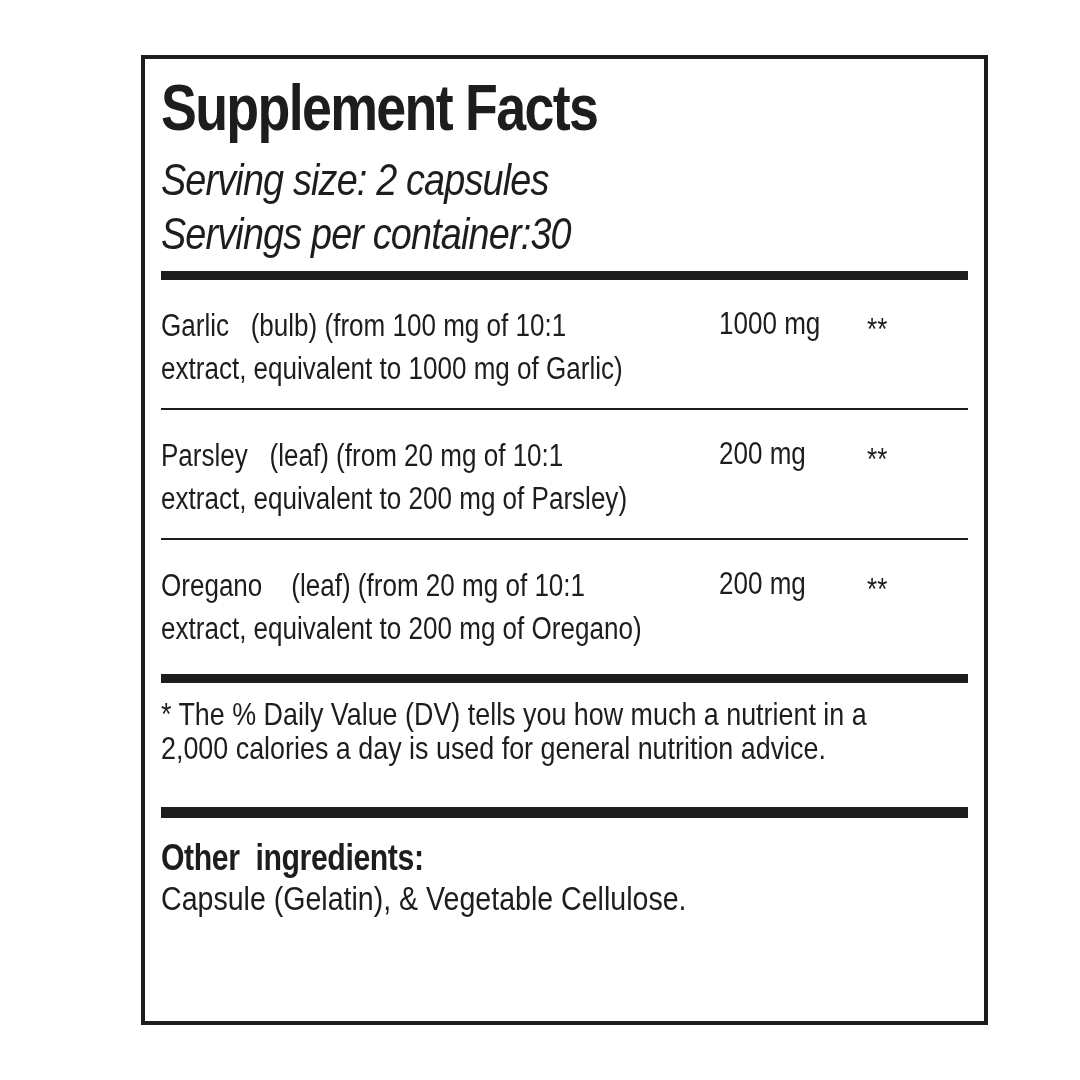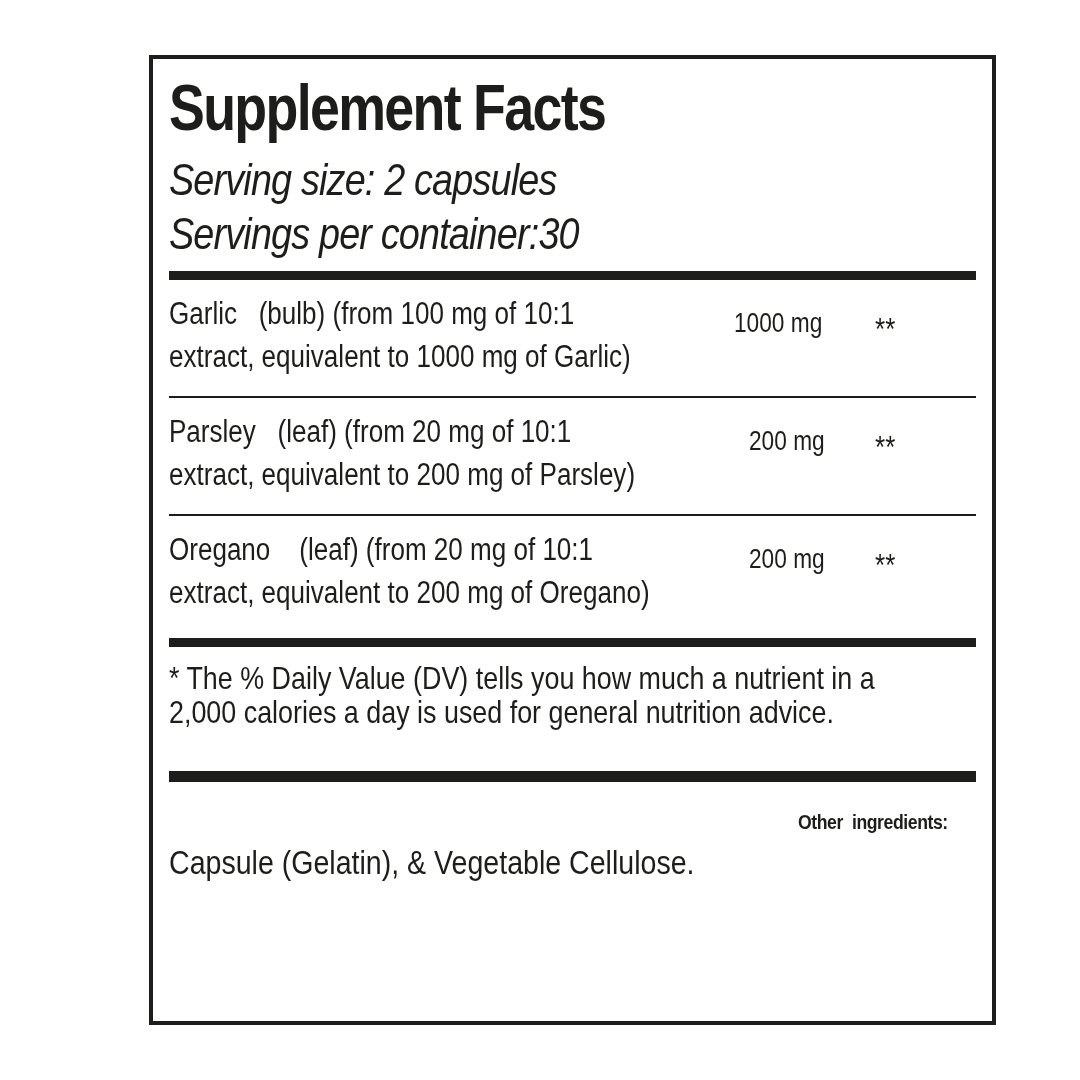--- a/index.html
+++ b/index.html
@@ -6,21 +6,21 @@
     margin: 0;
     padding: 0;
     width: 1080px;
     height: 1080px;
     background: #ffffff;
     font-family: "Liberation Sans", sans-serif;
     color: #1d1d1b;
   }
   .label-box {
     position: absolute;
-    left: 149px;
+    left: 141px;
     top: 55px;
     width: 807px;
     height: 962px;
     border: 4px solid #1d1d1b;
     background: #ffffff;
     padding: 0 16px;
     box-sizing: content-box;
     overflow: hidden;
   }
   
@@ -48,34 +48,34 @@
     height: 9px;
     background: #1d1d1b;
     border: none;
     margin: 0;
   }
   .bar1 { margin-top: 10px; }
   .bar2 { margin-top: 24px; }
   .bar3 { margin-top: 42px; height: 11px; }
   .row {
     position: relative;
-    padding-top: 12px;
+    padding-top: 24px;
   }
   .row-line {
     font-size: 31px;
     line-height: 43px;
     letter-spacing: 0px;
   }
   .amount {
     position: absolute;
     left: 558px;
     top: 28px;
     width: 112px;
-    text-align: right;
-    font-size: 27px;
+    text-align: left;
+    font-size: 31px;
     line-height: 31px;
   }
   .dv {
     position: absolute;
     left: 706px;
     top: 34px;
     width: 60px;
     text-align: left;
     font-size: 31px;
     line-height: 31px;
@@ -93,25 +93,24 @@
   }
   .footnote-bold {
     font-size: 33px;
     font-weight: bold;
     line-height: 34px;
     margin-top: 11px;
     letter-spacing: -0.5px;
   }
   .other-block { margin-top: 20px; }
   .other-heading {
-    font-size: 21px;
+    font-size: 36px;
     font-weight: bold;
     line-height: 40px;
     letter-spacing: -0.5px;
-    text-align: right;
   }
   .other-text {
     font-size: 34px;
     line-height: 40px;
   }
 </style>
 </head>
 <body>
 
 <div class="label-box">

